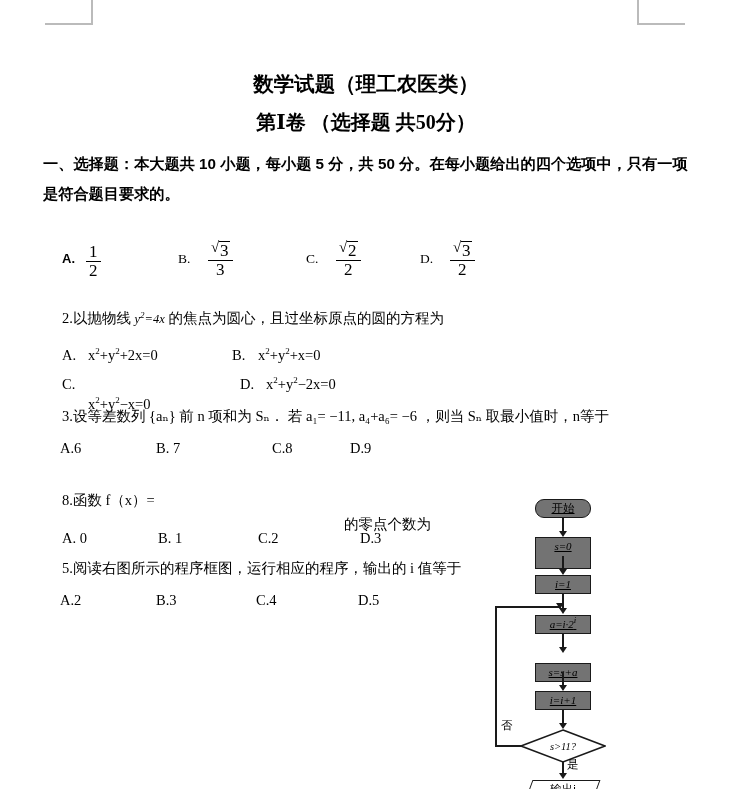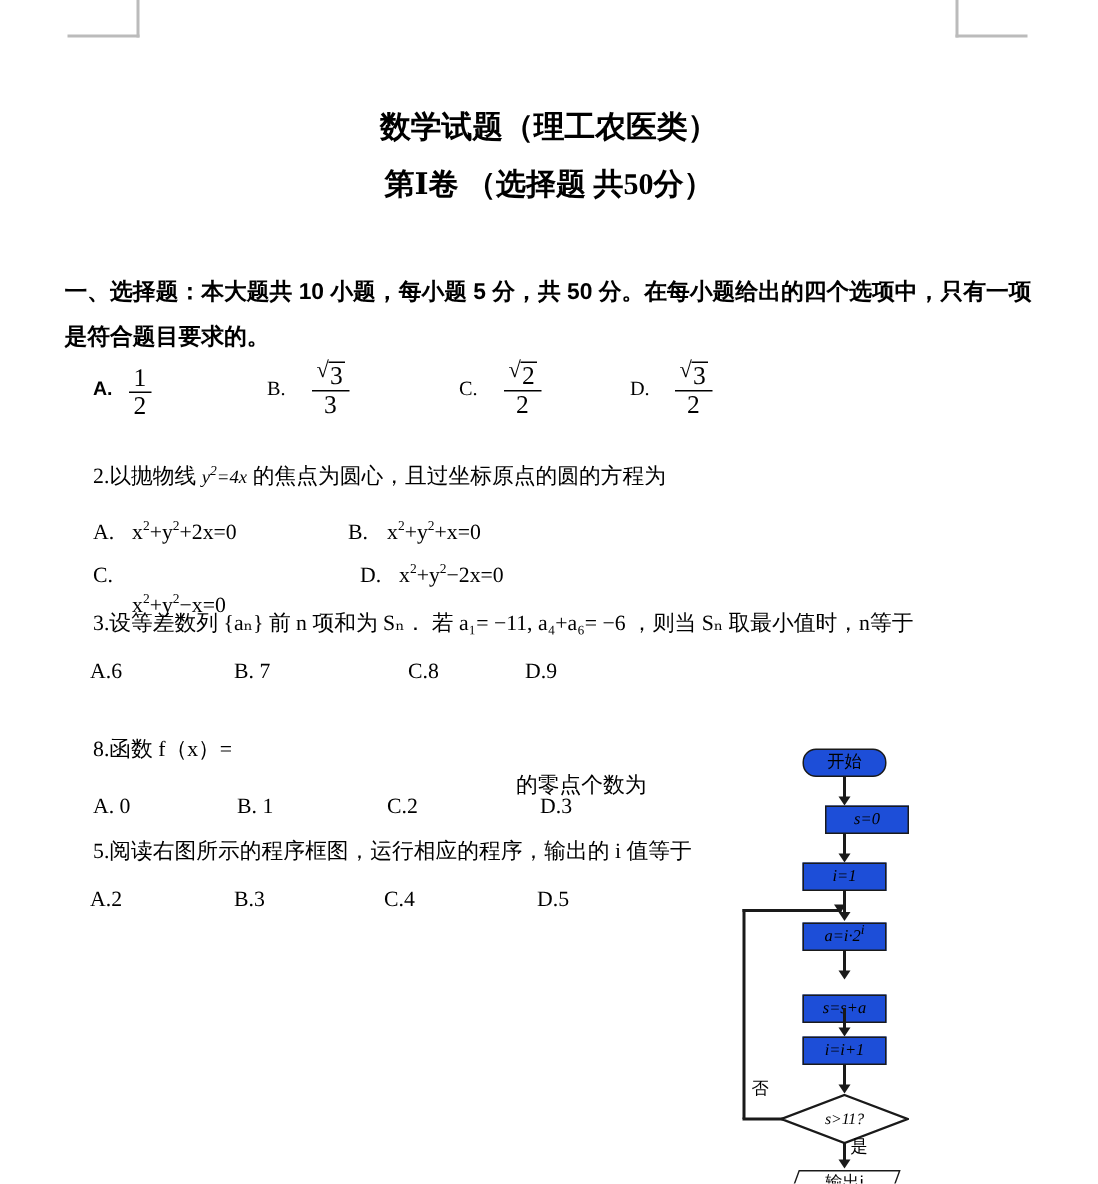--- a/index.html
+++ b/index.html
@@ -58,21 +58,20 @@
     left: 0; right: 0; top: 109px;
   }
 
   .intro {
     position: absolute;
     left: 43px; top: 149px; width: 650px;
     font-size: 15.2px;
     font-weight: bold;
     line-height: 30px;
     font-family: "Liberation Sans", "DejaVu Sans", sans-serif;
-    margin-top: 31px;
   }
 
   .q { position: absolute; font-size: 14.5px; line-height: 20px; }
   .opts { position: absolute; font-size: 14.5px; }
 
   .mono-ital { font-family: "Liberation Serif", serif; font-style: italic; }
 
   sup.e { font-size: 9px; vertical-align: super; line-height: 0; }
 
   
@@ -129,27 +128,28 @@
     border-bottom: 1.4px solid #000;
     border-radius: 4px 0 0 4px;
   }
   .piece .row { display: block; white-space: nowrap; font-style: italic; }
 
   
   .flow { position: absolute; left: 493px; top: 495px; width: 230px; height: 285px; }
   .fbox {
     position: absolute;
     border: 1.6px solid #1a1a1a;
-    background: #1d4ed8;
+    background: #737373;
     text-align: center;
     font-size: 11px;
     font-family: "Liberation Serif", serif;
     line-height: 17px;
     box-sizing: border-box;
     white-space: nowrap;
+    text-decoration: underline;
   }
   .fbox.round { border-radius: 9px; }
   .fbox.cn { font-family: "Liberation Sans", "DejaVu Sans", sans-serif; font-size: 11.5px; }
   .fbox.ital { font-style: italic; }
   .fpara {
     position: absolute;
     border: 1.6px solid #1a1a1a;
     background: #fff;
     text-align: center;
     font-size: 11.5px;
@@ -272,21 +272,21 @@
     <span style="position:absolute; left:196px;"><span>C.</span><span>4</span></span>
     <span style="position:absolute; left:298px;"><span>D.</span><span>5</span></span>
   </div>
 
   <div class="flow">
 
     <div class="fbox round cn" style="left:42px; top:4px; width:56px; height:19px; line-height:17px;">开始</div>
     <div class="conn v" style="left:69px; top:23px; height:16px;"></div>
     <div class="arrowhead" style="left:66px; top:36px;"></div>
 
-    <div class="fbox ital" style="left:57px; top:42px; width:56px; height:19px; line-height:17px;">s=0</div>
+    <div class="fbox ital" style="left:42px; top:42px; width:56px; height:32px; line-height:17px;">s=0</div>
     <div class="conn v" style="left:69px; top:61px; height:16px;"></div>
     <div class="arrowhead" style="left:66px; top:74px;"></div>
 
     <div class="fbox ital" style="left:42px; top:80px; width:56px; height:19px; line-height:17px;">i=1</div>
     <div class="conn v" style="left:69px; top:99px; height:18px;"></div>
     <div class="arrowhead" style="left:66px; top:113px;"></div>
 
     <div class="fbox ital" style="left:42px; top:120px; width:56px; height:19px; line-height:17px;"><span>a=i·2</span><sup class="e">i</sup></div>
     <div class="conn v" style="left:69px; top:139px; height:16px;"></div>
     <div class="arrowhead" style="left:66px; top:152px;"></div>

